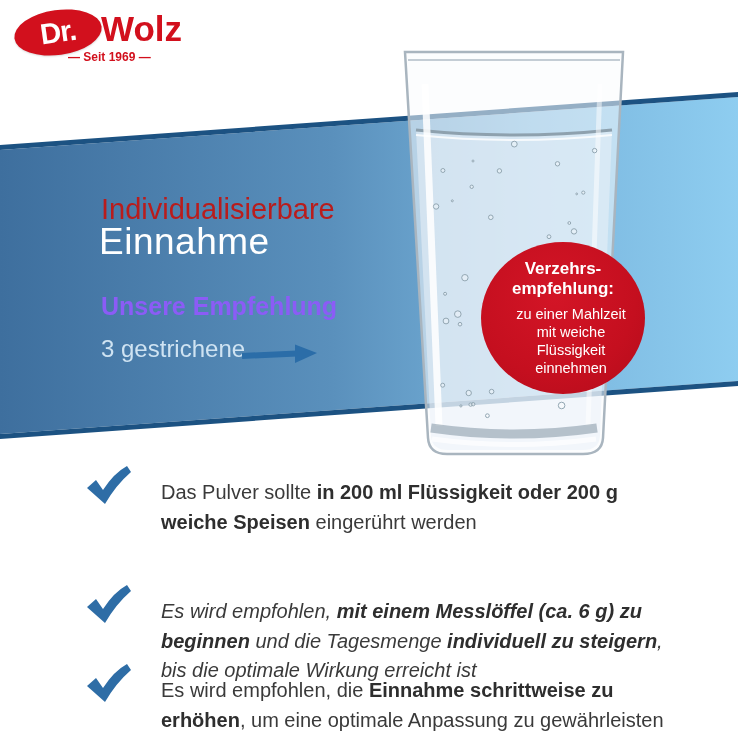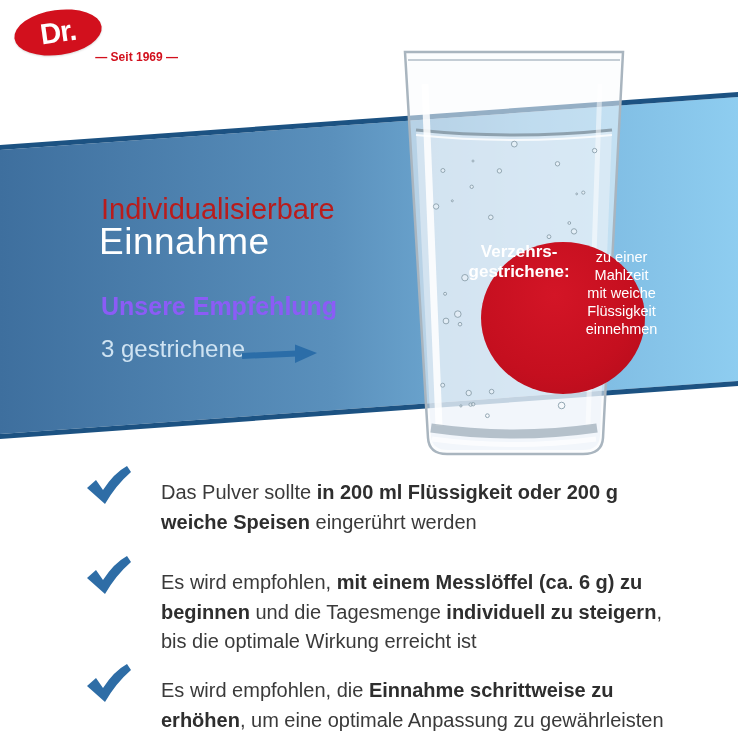--- a/index.html
+++ b/index.html
@@ -16,59 +16,60 @@
   }
   
   .logo{position:absolute;left:12px;top:5px;width:180px;height:60px;z-index:6;}
   .logo-ellipse{
     position:absolute;left:2px;top:5px;width:88px;height:45px;background:#d2101d;
     border-radius:50%;transform:rotate(-8deg);display:flex;align-items:center;justify-content:center;
     box-shadow:0 1px 2px rgba(0,0,0,.15);
   }
   .logo-dr{color:#fff;font-weight:bold;font-size:29px;letter-spacing:-1px;}
   .logo-wolz{position:absolute;left:89px;top:4px;color:#d2101d;font-size:35px;font-weight:bold;letter-spacing:0;}
-  .logo-tagline{position:absolute;left:56px;top:45px;width:110px;text-align:right;color:#d2101d;font-size:12px;font-weight:bold;white-space:nowrap;}
+  .logo-tagline{position:absolute;left:56px;top:45px;width:110px;text-align:left;color:#d2101d;font-size:12px;font-weight:bold;white-space:nowrap;}
   
   .h-line1{position:absolute;left:101px;top:193px;z-index:3;font-size:29px;color:#b91c1c;font-weight:400;}
   .h-line2{position:absolute;left:99px;top:221px;z-index:3;font-size:37px;color:#ffffff;font-weight:400;letter-spacing:.5px;text-align:right;}
   .h-sub{position:absolute;left:101px;top:292px;z-index:3;font-size:25px;font-weight:700;color:#8b5cf6;}
   .dose{position:absolute;left:101px;top:334px;z-index:3;font-size:24px;line-height:29px;color:#cfe3f2;font-weight:400;}
   .arrow{position:absolute;left:240px;top:343px;z-index:3;}
   
   .glass{position:absolute;left:394px;top:44px;z-index:4;}
   
   .badge{
     position:absolute;left:481px;top:242px;width:164px;height:152px;z-index:5;
     border-radius:50%;
     background:radial-gradient(circle at 45% 35%,#d31526 0%,#c50f1f 60%,#b20c1b 100%);
-    color:#fff;text-align:center;display:flex;flex-direction:row;justify-content:center;
+    color:#fff;text-align:center;display:flex;flex-direction:column;justify-content:center;
     padding:0 8px;box-sizing:border-box;
   }
   .badge-title{font-weight:700;font-size:17px;line-height:20px;}
   .badge-body{font-size:14.5px;line-height:18px;margin-top:6px;margin-left:16px;}
   
   .bullet{position:absolute;left:86px;width:610px;display:flex;z-index:2;}
   .bullet .check{flex:0 0 46px;width:46px;height:40px;margin-top:3px;margin-right:13px;}
   .bullet p{margin:16px;font-size:20px;line-height:29.5px;color:#3a3a3a;width:548px;}
   .bullet p b{font-weight:700;color:#2e2e2e;}
   .b1{top:462px;}
-  .b2{top:552px;}
+  .b2{top:581px;font-style:italic;}
   .b3{top:660px;justify-content:center;}
 </style>
 </head>
 <body>
 
 <div class="canvas">
 
   <div class="band"></div>
 
   <div class="logo">
     <div class="logo-ellipse">
       <span class="logo-dr">Dr.</span>
     </div>
+    <span class="logo-wolz">Wolz</span>
     <span class="logo-tagline">— Seit 1969 —</span>
   </div>
 
   <div class="h-line1">Individualisierbare</div>
   <div class="h-line2">Einnahme</div>
   <div class="h-sub">Unsere Empfehlung</div>
   <div class="dose">
     <div>3 gestrichene</div>
   </div>
 
@@ -149,21 +150,21 @@
         <circle cx="96.8" cy="173.3" r="2.3" fill="rgba(255,255,255,0.35)" stroke="#93a7b3" stroke-width="1"></circle>
         <circle cx="120.3" cy="100.1" r="2.9" fill="rgba(255,255,255,0.35)" stroke="#93a7b3" stroke-width="1"></circle>
         <circle cx="63.8" cy="270.1" r="3.3" fill="rgba(255,255,255,0.35)" stroke="#93a7b3" stroke-width="1"></circle>
         <circle cx="191.9" cy="317.9" r="1.2" fill="rgba(255,255,255,0.35)" stroke="#93a7b3" stroke-width="1"></circle>
       </g>
   </svg>
 
   <div class="badge">
     <div class="badge-title">
       <div>Verzehrs-</div>
-      <div>gestrichene:</div>
+      <div>empfehlung:</div>
     </div>
     <div class="badge-body">
       <div>zu einer Mahlzeit</div>
       <div>mit weiche Flüssigkeit</div>
       <div>einnehmen</div>
     </div>
   </div>
 
   <div class="bullet b1">
     <svg class="check" viewBox="0 0 46 40">

